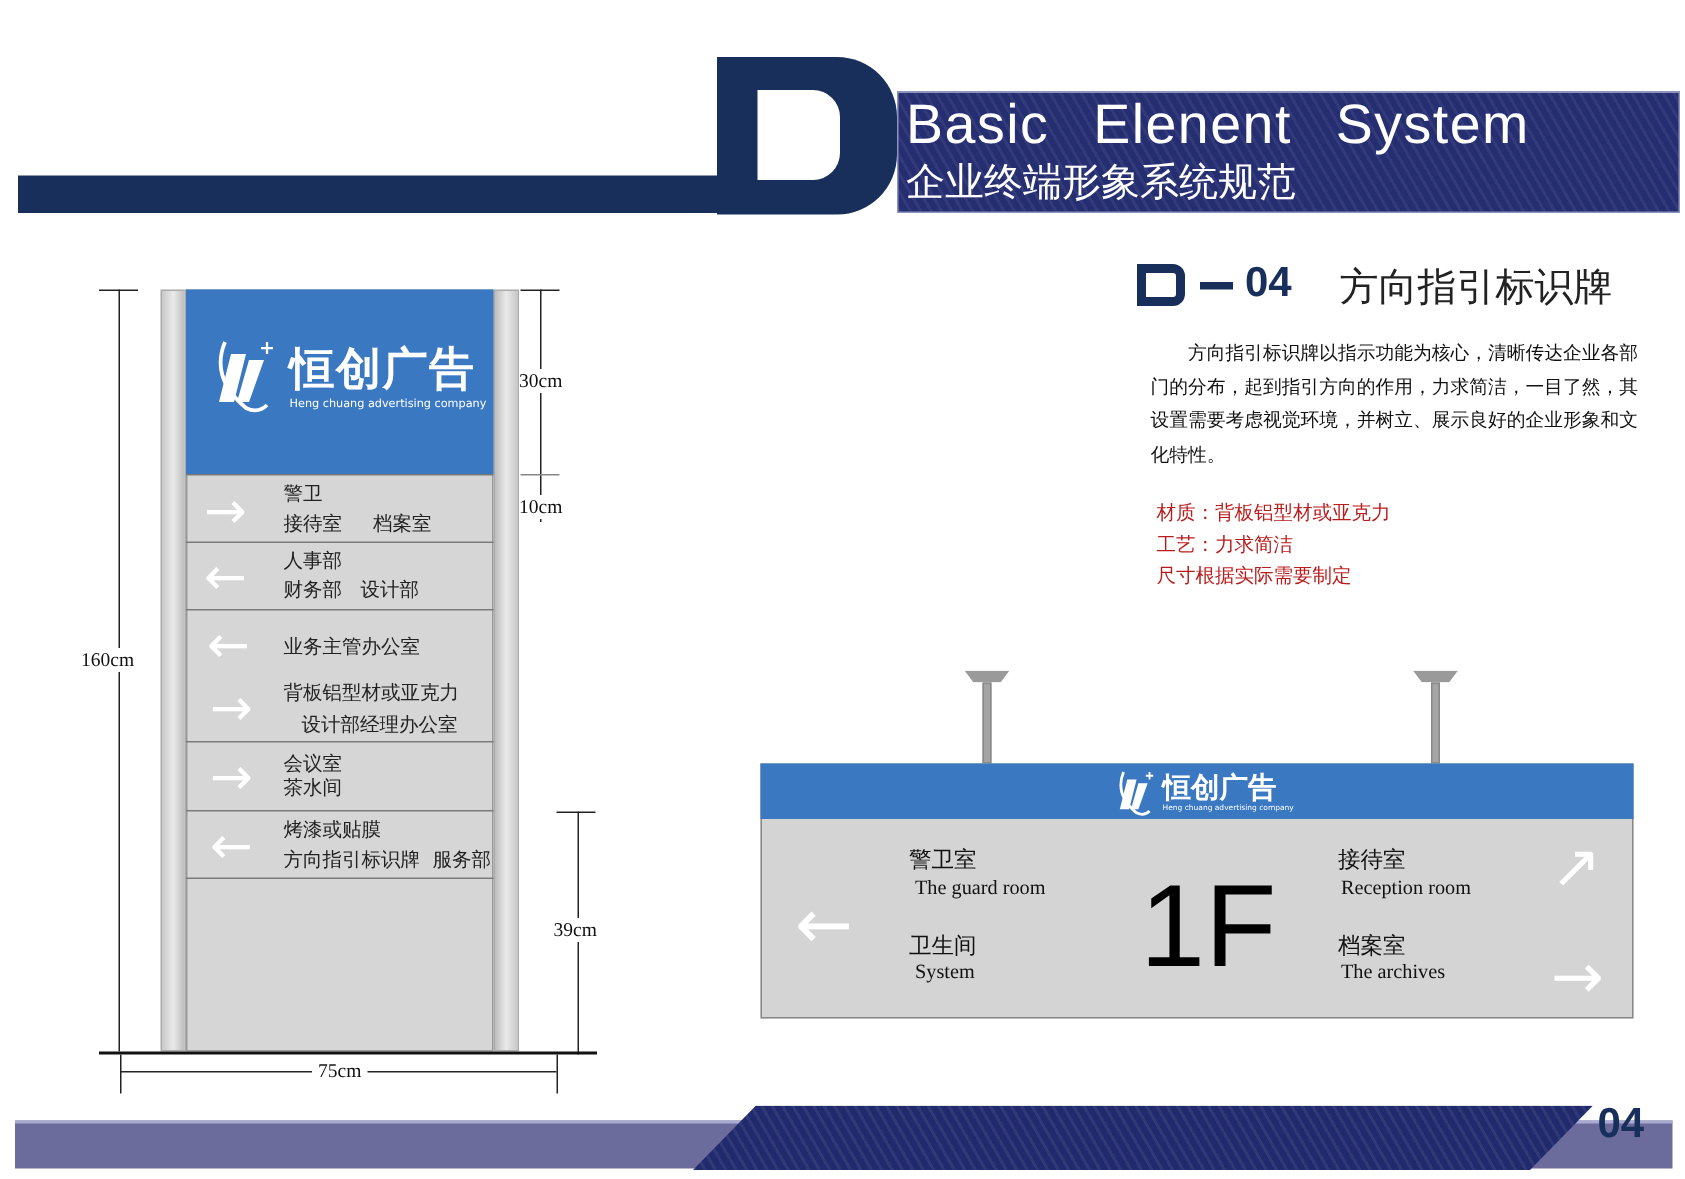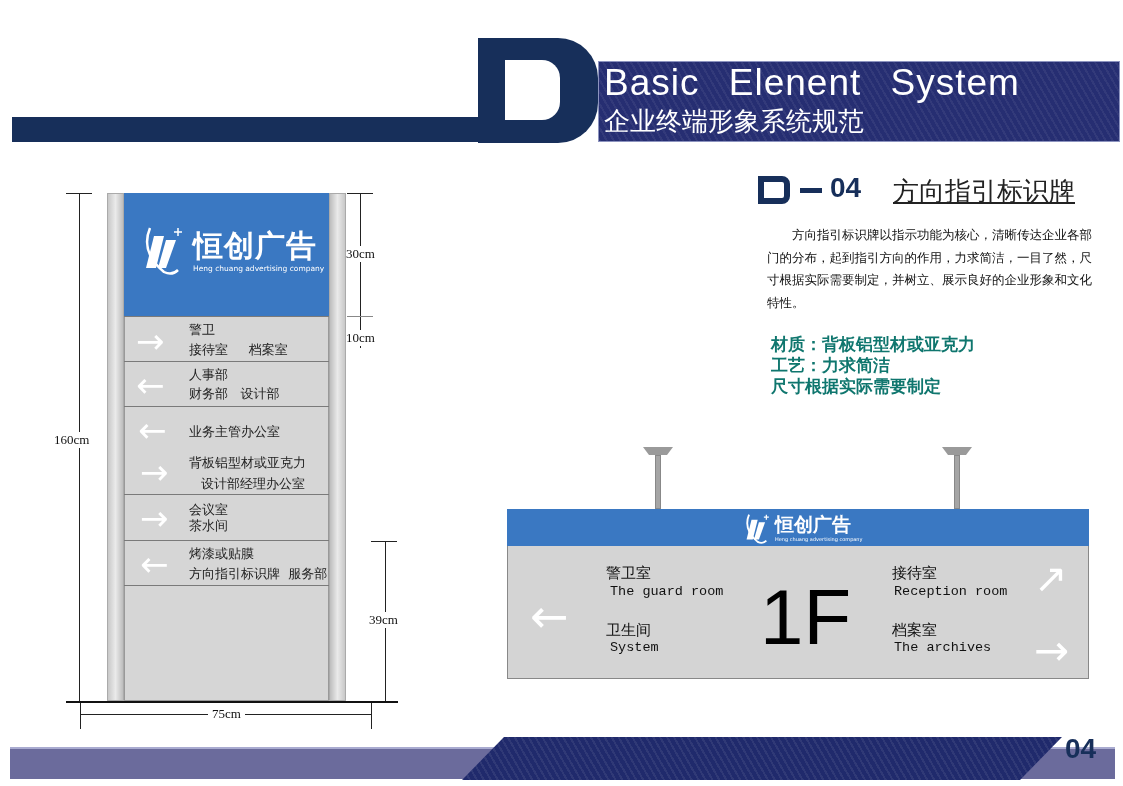--- a/index.html
+++ b/index.html
@@ -14,23 +14,23 @@
   .title-box { left: 598px; top: 61px; width: 522px; height: 81px; background-color: #262e72;
     background-image: repeating-linear-gradient(60deg, rgba(255,255,255,0.06) 0 2px, transparent 2px 6px);
     border: 1px solid #8c93bf; }
   .title-en { left: 604px; top: 62px; font-family: "Liberation Sans", sans-serif; font-size: 37px; color: #ffffff; letter-spacing: 1px; word-spacing: 18px; }
   .title-zh { left: 604px; top: 104px; font-size: 26px; color: #ffffff; text-align: center; }
 
   
   .sec-d { left: 758px; top: 176px; width: 32px; height: 28px; border: 6px solid #172f5a; border-radius: 0 8px 8px 0; }
   .sec-dash { left: 800px; top: 188px; width: 22px; height: 5px; background: #172f5a; }
   .sec-num { left: 830px; top: 172px; font-family: "Liberation Sans", sans-serif; font-weight: bold; font-size: 28px; color: #172f5a; }
-  .sec-title { left: 893px; top: 174px; font-size: 26px; color: #222; text-decoration: underline; }
+  .sec-title { left: 893px; top: 174px; font-size: 26px; color: #222; }
   .desc { left: 767px; top: 224px; width: 330px; font-size: 12.5px; line-height: 22.5px; color: #111; text-indent: 2em; }
-  .spec { left: 771px; font-size: 17px; color: #0f766e; font-weight: bold; }
+  .spec { left: 771px; font-size: 13px; color: #b91c1c; }
 
   
   .post-l { left: 107px; top: 193px; width: 17px; height: 508px; background: linear-gradient(90deg,#c8c8c8,#eaeaea 50%,#bdbdbd); border: 1px solid #aaa; }
   .post-r { left: 329px; top: 193px; width: 17px; height: 508px; background: linear-gradient(90deg,#bdbdbd,#eaeaea 50%,#c8c8c8); border: 1px solid #aaa; }
   .vs-panel { left: 124px; top: 193px; width: 205px; height: 508px; background: #d6d6d6; border: 1px solid #999; }
   .vs-head { left: 124px; top: 193px; width: 205px; height: 123px; background: #3a78c2; }
   .row-line { left: 124px; width: 205px; height: 1px; background: #7a7a7a; }
   .arrow { color: #ffffff; font-size: 34px; line-height: 1; font-family: "DejaVu Sans", sans-serif; }
   .vs-text { font-size: 13px; color: #222; line-height: 19px; white-space: pre; }
 
@@ -38,21 +38,21 @@
   .dim-v { width: 1px; background: #222; }
   .dim-h { height: 1px; background: #222; }
   .dim-label { font-family: "Liberation Serif", serif; font-size: 13px; color: #111; background: #fff; }
 
   
   .hang-cap { width: 30px; height: 8px; background: #9a9a9a; clip-path: polygon(0 0,100% 0,80% 100%,20% 100%); }
   .hang-rod { width: 6px; background: #a5a5a5; border: 1px solid #888; }
   .hs-box { left: 507px; top: 509px; width: 582px; height: 170px; background: #d4d4d4; border: 1px solid #888; }
   .hs-head { left: 507px; top: 509px; width: 582px; height: 37px; background: #3a78c2; }
   .hs-zh { font-size: 15px; color: #111; }
-  .hs-en { font-family: Liberation Mono, monospace; font-size: 13.5px; color: #111; }
+  .hs-en { font-family: Liberation Serif, serif; font-size: 13.5px; color: #111; }
   .hs-floor { left: 760px; top: 578px; font-family: "Liberation Sans", sans-serif; font-size: 78px; color: #000; line-height: 1; }
 
   
   .foot-bar { left: 10px; top: 747px; width: 1105px; height: 32px; background: #6b6b9c; border-top: 2px solid #a9abd0; }
   .foot-stripe { left: 462px; top: 737px; width: 600px; height: 43px; background-color: #202a6c;
     background-image: repeating-linear-gradient(60deg, rgba(255,255,255,0.07) 0 2px, transparent 2px 6px);
     clip-path: polygon(7% 0,100% 0,93% 100%,0 100%); }
   .foot-num { left: 1065px; top: 733px; font-family: "Liberation Sans", sans-serif; font-weight: bold; font-size: 28px; color: #172f5a; }
 </style>
 </head>
@@ -62,21 +62,21 @@
 <div class="abs big-d"></div>
 <div class="abs big-d-inner"></div>
 <div class="abs title-box"></div>
 <div class="abs title-en">Basic Elenent System</div>
 <div class="abs title-zh">企业终端形象系统规范</div>
 
 <div class="abs sec-d"></div>
 <div class="abs sec-dash"></div>
 <div class="abs sec-num">04</div>
 <div class="abs sec-title">方向指引标识牌</div>
-<div class="abs desc">方向指引标识牌以指示功能为核心，清晰传达企业各部门的分布，起到指引方向的作用，力求简洁，一目了然，尺寸根据实际需要制定，并树立、展示良好的企业形象和文化特性。</div>
+<div class="abs desc">方向指引标识牌以指示功能为核心，清晰传达企业各部门的分布，起到指引方向的作用，力求简洁，一目了然，其设置需要考虑视觉环境，并树立、展示良好的企业形象和文化特性。</div>
 <div class="abs spec" style="top:333px">材质：背板铝型材或亚克力</div>
 <div class="abs spec" style="top:354px">工艺：力求简洁</div>
 <div class="abs spec" style="top:375px">尺寸根据实际需要制定</div>
 
 <div class="abs post-l"></div>
 <div class="abs post-r"></div>
 <div class="abs vs-panel"></div>
 <div class="abs vs-head"></div>
 
 <div class="abs" style="left:142px;top:222px;width:45px;height:55px;">

